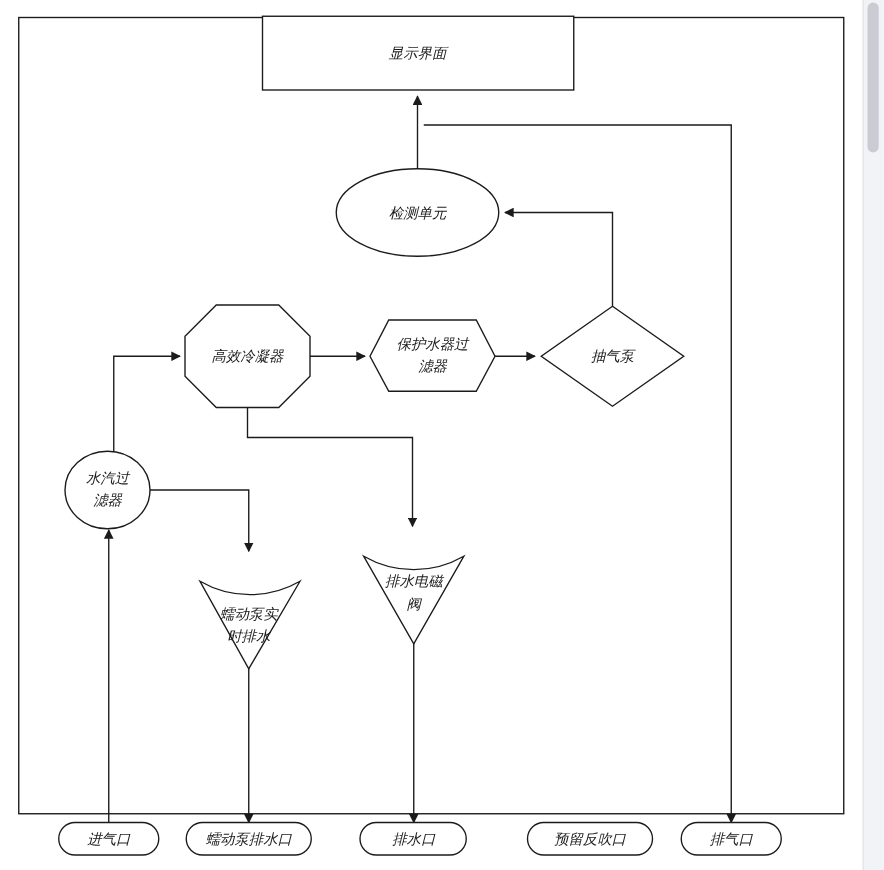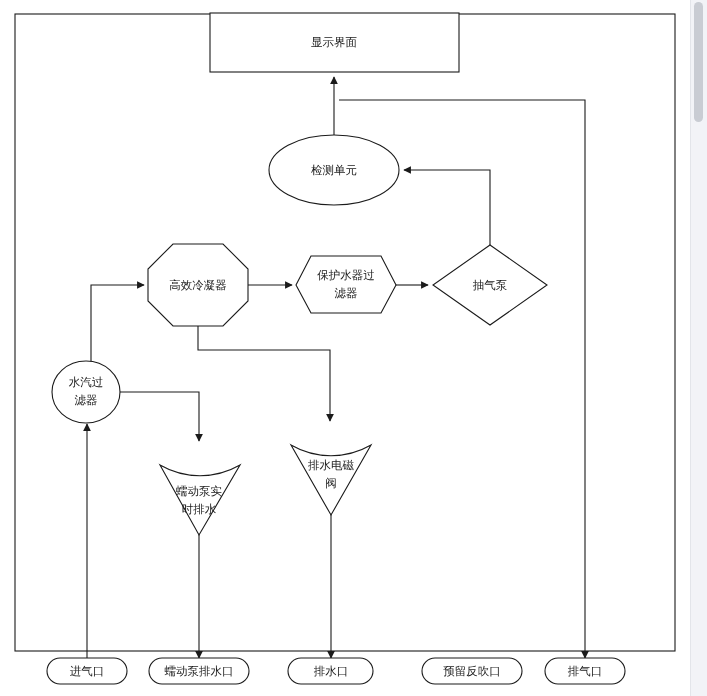--- a/index.html
+++ b/index.html
@@ -11,20 +11,21 @@
     width: 707px;
     height: 696px;
     font-family: "Liberation Sans", sans-serif;
     overflow: hidden;
   }
   #canvas {
     position: relative;
     width: 640px;
     height: 696px;
     background: #ffffff;
+    font-style: italic;
   }
   #right-strip {
     position: absolute;
     left: 690px;
     top: 0;
     width: 17px;
     height: 696px;
     background: #f2f3f7;
     border-left: 1px solid #e3e5ea;
     box-sizing: border-box;

